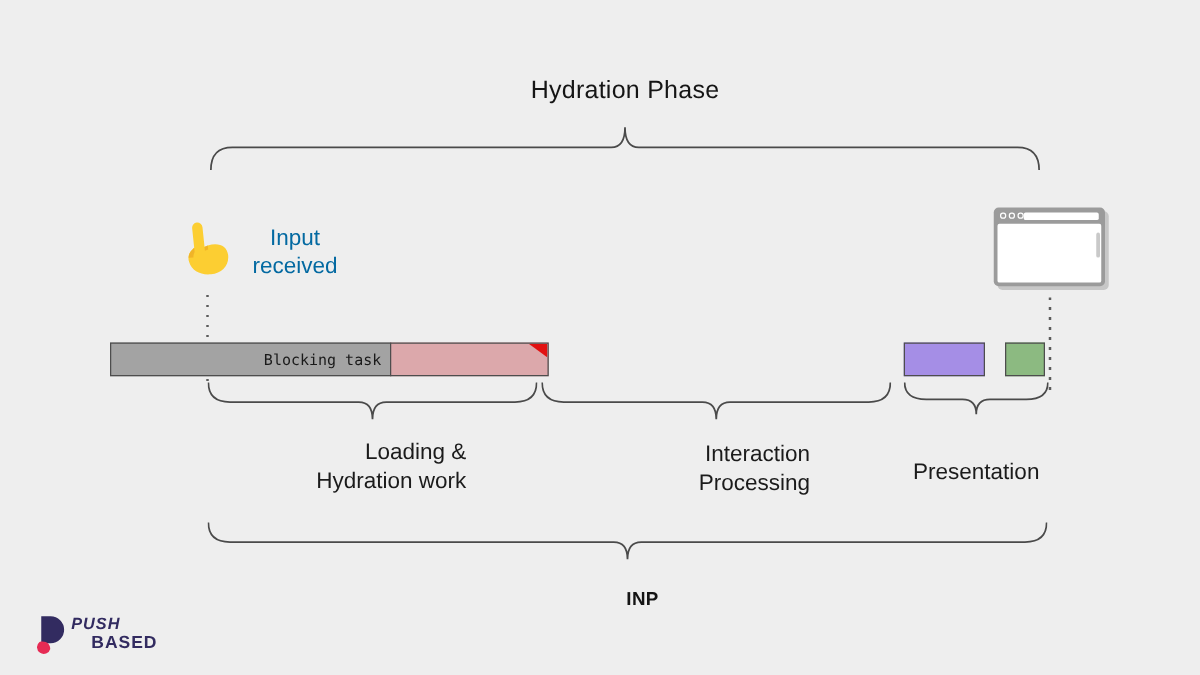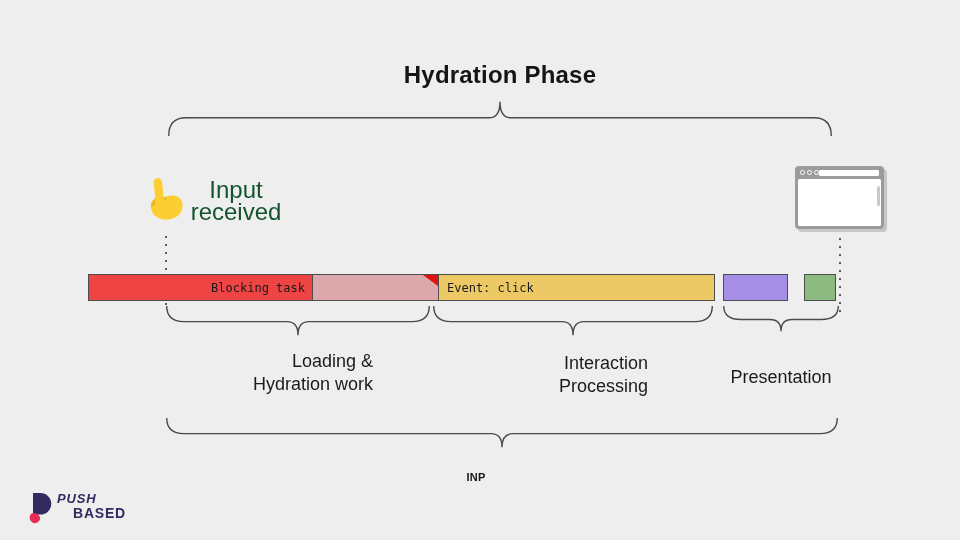--- a/index.html
+++ b/index.html
@@ -5,61 +5,61 @@
   html,body{margin:0;padding:0;}
   .canvas{
     position:relative;width:960px;height:540px;overflow:hidden;
     background:#eeeeee;
     font-family:"Liberation Sans", sans-serif;
     color:#1d1d1d;
   }
   .abs{position:absolute;}
   .title{
     top:61px;left:500px;transform:translateX(-50%);
-    font-size:24px;font-weight:bold;color:#151515;letter-spacing:.2px;white-space:nowrap;
+    font-size:20px;font-weight:normal;color:#151515;letter-spacing:.2px;white-space:nowrap;
   }
   .brace{color:#4a4a4a;}
   .brace svg{display:block;}
   
   .dotted{
     width:2px;
     background:repeating-linear-gradient(to bottom,#5c5c5c 0 2px,transparent 2px 8px);
   }
   
   .seg{
     top:274px;height:27px;box-sizing:border-box;
     border:1.5px solid #4d4d4d;
     display:flex;align-items:center;
     font-family:"DejaVu Sans Mono", monospace;font-size:12px;color:#1a1a1a;
   }
-  .seg-blocking{left:88px;width:225px;background:#ef4444;justify-content:flex-end;padding-right:7px;}
+  .seg-blocking{left:88px;width:225px;background:#a3a3a3;justify-content:flex-end;padding-right:7px;}
   .seg-overrun{left:312px;width:127px;background:#dca8ab;}
   .seg-event{left:438px;width:277px;background:#ecc964;padding-left:8px;}
   .seg-present1{left:723px;width:65px;background:#a58ee6;}
   .seg-present2{left:804px;width:32px;background:#8cba81;}
   .interrupt-marker{
     position:absolute;top:0;right:0;width:15px;height:11px;
     background:#e21111;
     clip-path:polygon(0 0,100% 0,100% 100%);
   }
   
   .input-label{
     left:180px;top:179px;width:112px;text-align:center;
-    font-size:24px;line-height:22px;color:#14532d;
+    font-size:18px;line-height:22px;color:#0369a1;
   }
   
   .phase-label{
     font-size:18px;line-height:23px;text-align:right;color:#1b1b1b;
   }
   .lbl-loading{left:223px;top:350px;width:150px;}
   .lbl-interaction{left:498px;top:352px;width:150px;}
   .lbl-presentation{left:701px;top:366px;width:160px;white-space:nowrap;text-align:center;}
   .inp-label{
-    top:471px;left:476px;transform:translateX(-50%);
-    font-size:11px;font-weight:bold;color:#151515;letter-spacing:.3px;
+    top:471px;left:514px;transform:translateX(-50%);
+    font-size:15px;font-weight:bold;color:#151515;letter-spacing:.3px;
   }
   
   .browser{
     left:795px;top:166px;width:89px;height:63px;
     background:#9b9b9b;border-radius:4px;
     box-shadow:3px 3px 0 #c7c7c7;
   }
   .browser .titlebar{position:absolute;top:0;left:0;right:0;height:13px;display:flex;align-items:center;padding-left:5px;gap:2.5px;}
   .browser .dot{width:4.5px;height:4.5px;border:1px solid #ffffff;border-radius:50%;box-sizing:border-box;}
   .browser .addressbar{position:absolute;top:3.5px;left:24px;right:5px;height:6.5px;background:#ffffff;border-radius:1.5px;}
@@ -110,23 +110,20 @@
       <div class="scrollbar"></div>
     </div>
   </div>
 
   <div class="abs seg seg-blocking">
     <span>Blocking task</span>
   </div>
   <div class="abs seg seg-overrun">
     <div class="interrupt-marker"></div>
   </div>
-  <div class="abs seg seg-event">
-    <span>Event: click</span>
-  </div>
   <div class="abs seg seg-present1"></div>
   <div class="abs seg seg-present2"></div>
 
   <div class="abs brace" style="left:166px;top:306px;width:264px;height:30px;">
       <svg width="264" height="30" viewBox="0 0 264 30">
         <path d="M0.7 0 Q0.7 15.600000000000001 18 15.600000000000001 L121 15.600000000000001 Q132 15.600000000000001 132 29.3 Q132 15.600000000000001 143 15.600000000000001 L246 15.600000000000001 Q263.3 15.600000000000001 263.3 0" fill="none" stroke="currentColor" stroke-width="1.4" stroke-linecap="round"></path>
       </svg>
     </div>
   <div class="abs brace" style="left:433px;top:306px;width:280px;height:30px;">
       <svg width="280" height="30" viewBox="0 0 280 30">

